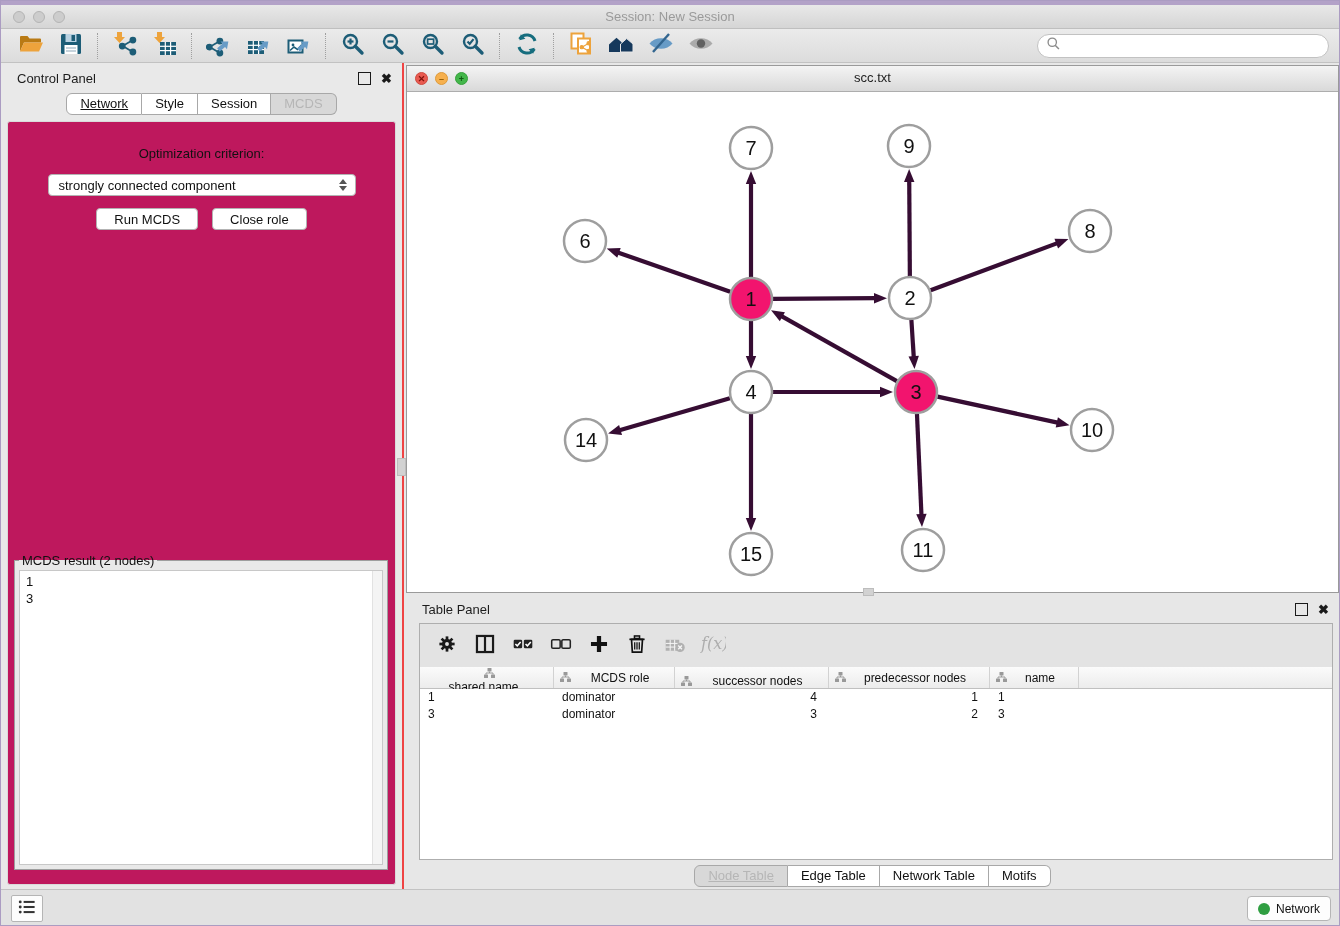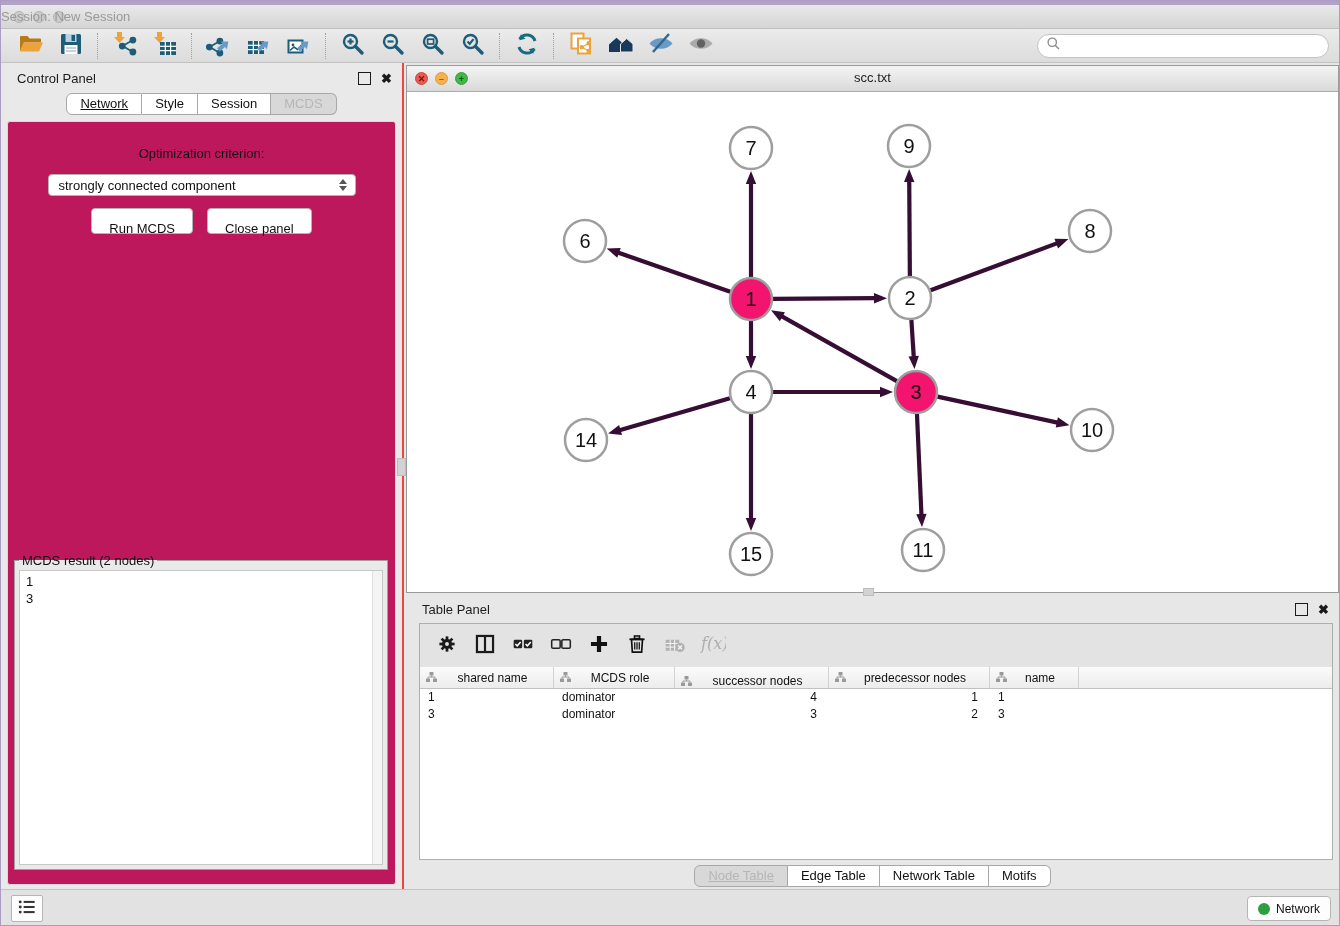--- a/index.html
+++ b/index.html
@@ -5,21 +5,21 @@
   html,body{margin:0;padding:0;background:#cfcfcf;}
   #app{position:relative;width:1340px;height:926px;background:#e7e7e7;
        font-family:"Liberation Sans",sans-serif;overflow:hidden;
        border:1px solid #ab9cc2;box-sizing:border-box;}
   
   .titlebar{position:absolute;left:0;top:0;width:100%;height:28px;
     background:linear-gradient(#ececec,#d5d5d5);border-bottom:1px solid #bfbfbf;box-sizing:border-box;}
   .titlebar::before{content:'';position:absolute;left:0;top:0;right:0;height:4px;background:#b3a2c8;}
   .mac-dots{position:absolute;left:12px;top:10px;display:flex;gap:8px;}
   .mac-dot{width:12px;height:12px;border-radius:50%;background:#cdcdcd;border:1px solid #b4b4b4;box-sizing:border-box;}
-  .win-title{position:absolute;left:0;right:0;top:8px;text-align:left;font-size:13px;color:#9a9a9a;}
+  .win-title{position:absolute;left:0;right:0;top:8px;text-align:center;font-size:13px;color:#9a9a9a;}
   
   .toolbar{position:absolute;left:0;top:28px;width:100%;height:34px;
     background:linear-gradient(#ebebeb,#dcdcdc);border-bottom:1px solid #c2c2c2;
     display:flex;align-items:center;padding:0 10px;box-sizing:border-box;}
   .tb-icons{display:flex;align-items:center;}
   .tb-btn{width:40px;height:28px;display:flex;align-items:center;justify-content:center;cursor:default;}
   .tb-sep{width:1px;height:26px;border-left:1px dotted #9f9f9f;margin:0 6px;}
   .search{margin-left:auto;width:292px;height:24px;background:#fff;border:1px solid #c2c2c2;
     border-radius:12px;display:flex;align-items:center;padding:0 8px;box-sizing:border-box;}
   .search input{border:none;outline:none;flex:1;font-size:13px;background:transparent;margin-left:4px;}
@@ -40,21 +40,21 @@
     border:1px solid #dadada;border-radius:3px;}
   .opt-label{margin-top:24px;text-align:center;font-size:13px;color:#111;}
   .combo{margin:13px auto 0;width:308px;height:22px;background:#fff;border:1px solid #b3b3b3;border-radius:4px;
     display:flex;align-items:center;font-size:13px;padding-left:10px;box-sizing:border-box;color:#111;}
   .combo .cval{flex:1;}
   .stepper{width:16px;display:flex;flex-direction:column;align-items:center;gap:2px;margin-right:4px;}
   .stepper i{width:0;height:0;border-left:4px solid transparent;border-right:4px solid transparent;}
   .stepper .up{border-bottom:5px solid #555;}
   .stepper .dn{border-top:5px solid #555;}
   .btn-row{margin-top:12px;display:flex;justify-content:center;gap:14px;}
-  .pbtn{height:22px;padding:12px 17px;background:#fff;border:1px solid #b3b3b3;border-radius:4px;
+  .pbtn{height:22px;padding:3px 17px;background:#fff;border:1px solid #b3b3b3;border-radius:4px;
         font-size:13px;color:#111;font-family:"Liberation Sans",sans-serif;}
   .result-fs{position:absolute;left:6px;right:7px;top:431px;bottom:14px;border:1px solid #9e9e9e;
     margin:0;padding:0;background:#e9e9e9;}
   .result-fs legend{font-size:13px;color:#111;margin-left:4px;padding:0 3px;}
   .result-box{position:absolute;left:4px;right:4px;top:2px;bottom:4px;background:#fff;border:1px solid #c8c8c8;}
   .result-text{font-size:13px;line-height:17px;padding:2px 0 0 6px;white-space:pre;color:#111;}
   .result-scroll{position:absolute;top:0;bottom:0;right:0;width:9px;background:#f4f4f4;border-left:1px solid #e2e2e2;}
   
   .net-frame{position:absolute;left:405px;top:64px;width:933px;height:528px;background:#fff;
     border:1px solid #9a9a9a;box-sizing:border-box;}
@@ -299,21 +299,21 @@
       <div class="opt-label">Optimization criterion:</div>
       <div class="combo">
         <span class="cval">strongly connected component</span>
         <span class="stepper">
             <i class="up"></i>
             <i class="dn"></i>
           </span>
       </div>
       <div class="btn-row">
         <button class="pbtn">Run MCDS</button>
-        <button class="pbtn">Close panel</button>
+        <button class="pbtn">Close role</button>
       </div>
       <fieldset class="result-fs">
         <legend>MCDS result (2 nodes)</legend>
         <div class="result-box">
           <div class="result-text">1
 3</div>
           <div class="result-scroll"></div>
         </div>
       </fieldset>
     </div>
@@ -487,21 +487,21 @@
                 </g>
               </svg></span>
           </div>
           <div class="tp-btn disabled-ico">
             <span><svg width="26" height="26" viewBox="0 0 26 26">
                 <text x="1" y="18" font-family="DejaVu Serif, serif" font-style="italic" font-size="16" fill="#a8a8a8">f(x)</text>
               </svg></span>
           </div>
         </div>
       <div class="tbl-head" id="tblHead">
-          <div class="th" style="width: 134px;">
+          <div class="th" style="width: 134px; flex-direction: column;">
             <span class="fork">
               <svg width="13" height="13" viewBox="0 0 26 26">
                 <g fill="#999">
                   <rect x="9" y="2" width="8" height="7" rx="1"></rect>
                   <rect x="2" y="15" width="8" height="7" rx="1"></rect>
                   <rect x="16" y="15" width="8" height="7" rx="1"></rect>
                 </g>
                 <path d="M13 9 v3 M6 15 v-3 h14 v3" stroke="#999" stroke-width="2" fill="none"></path>
               </svg>
             </span>

